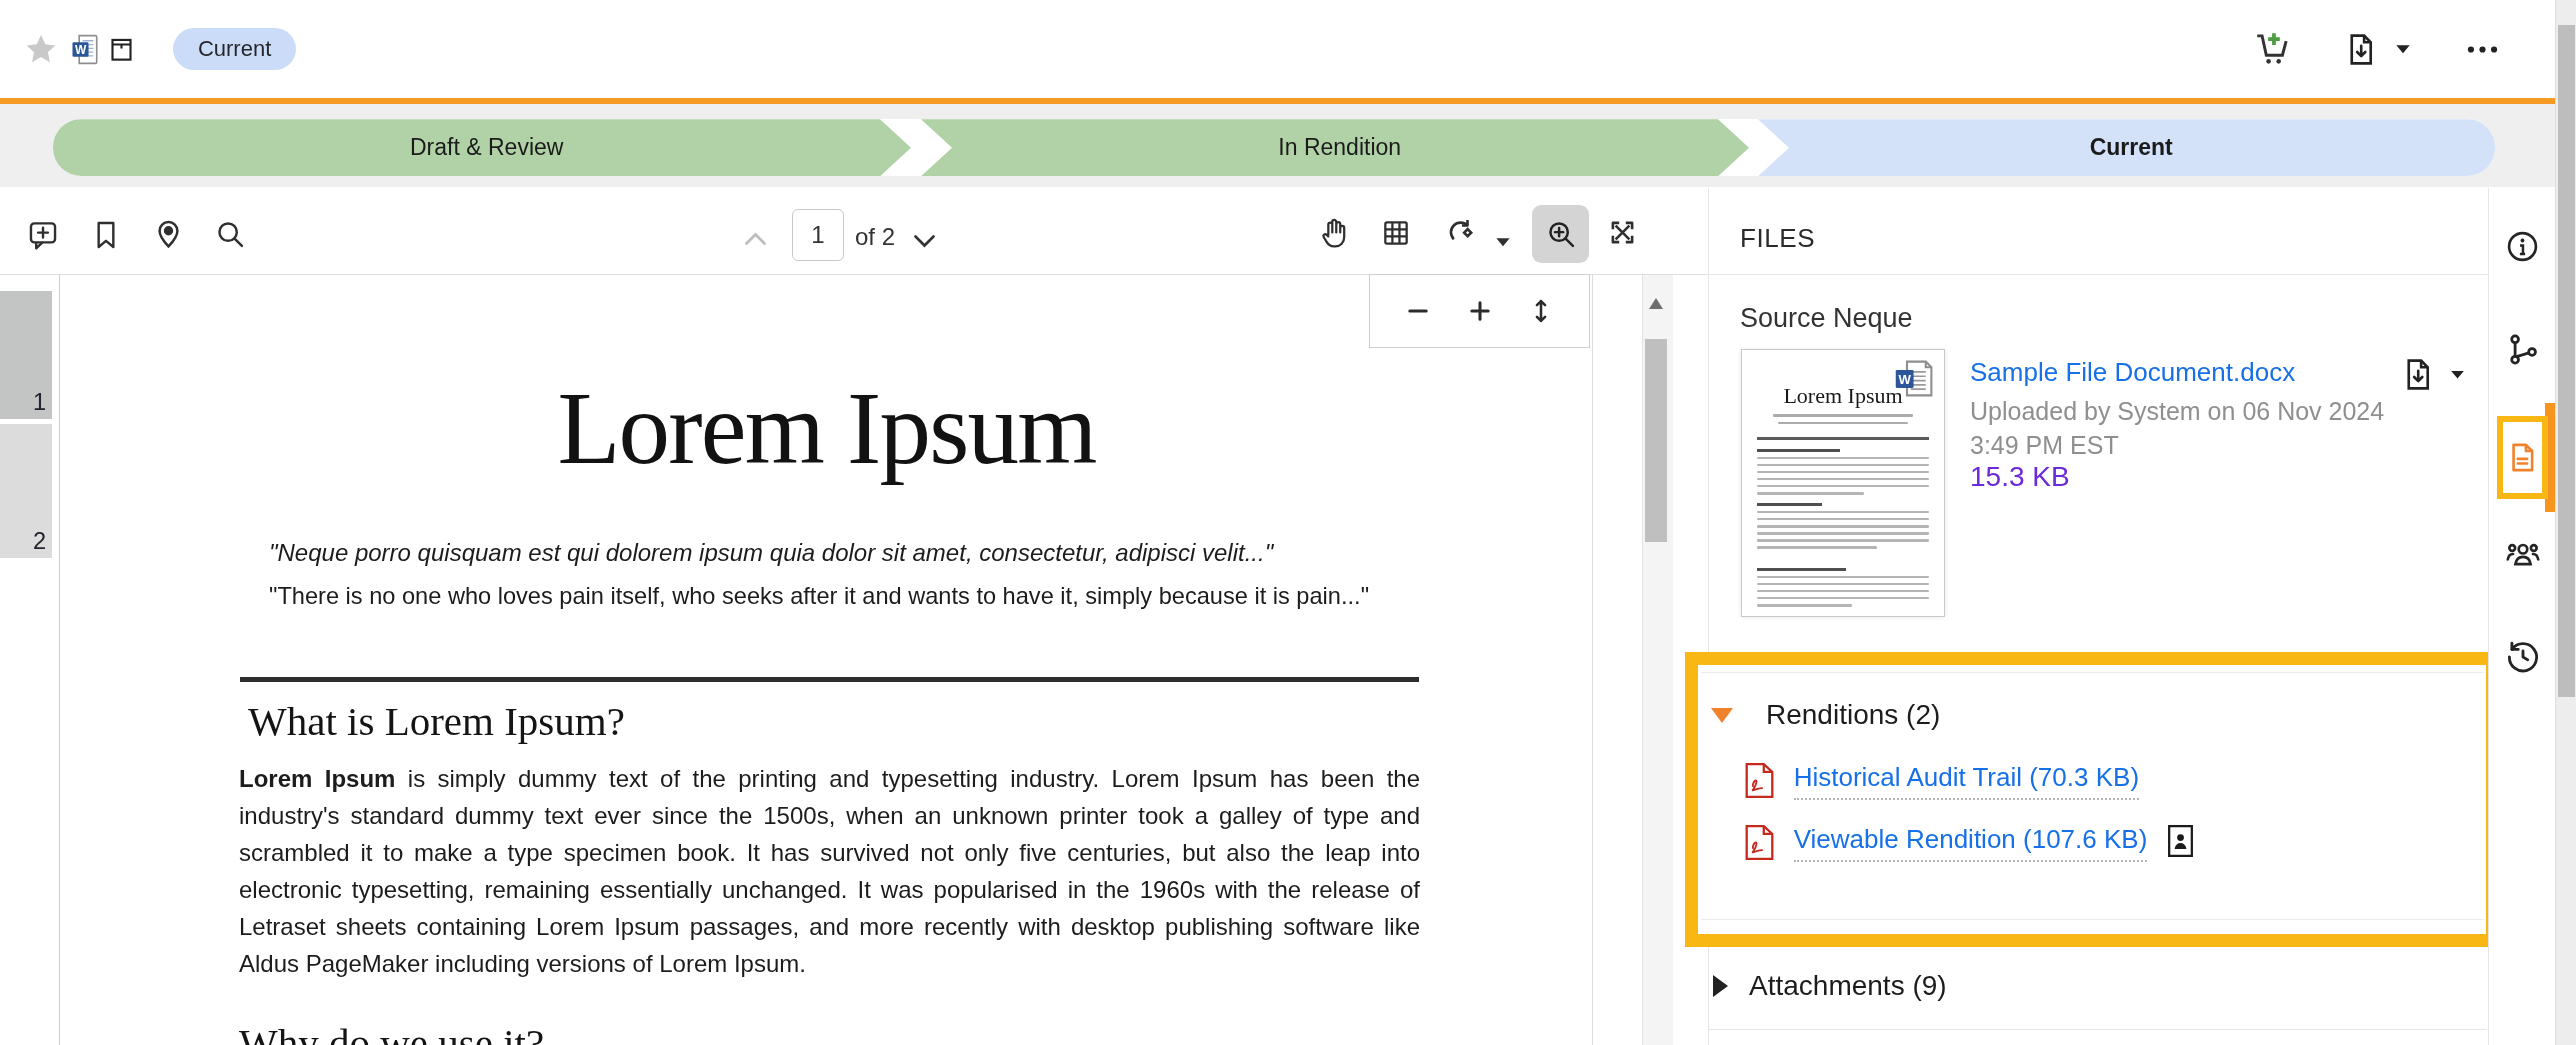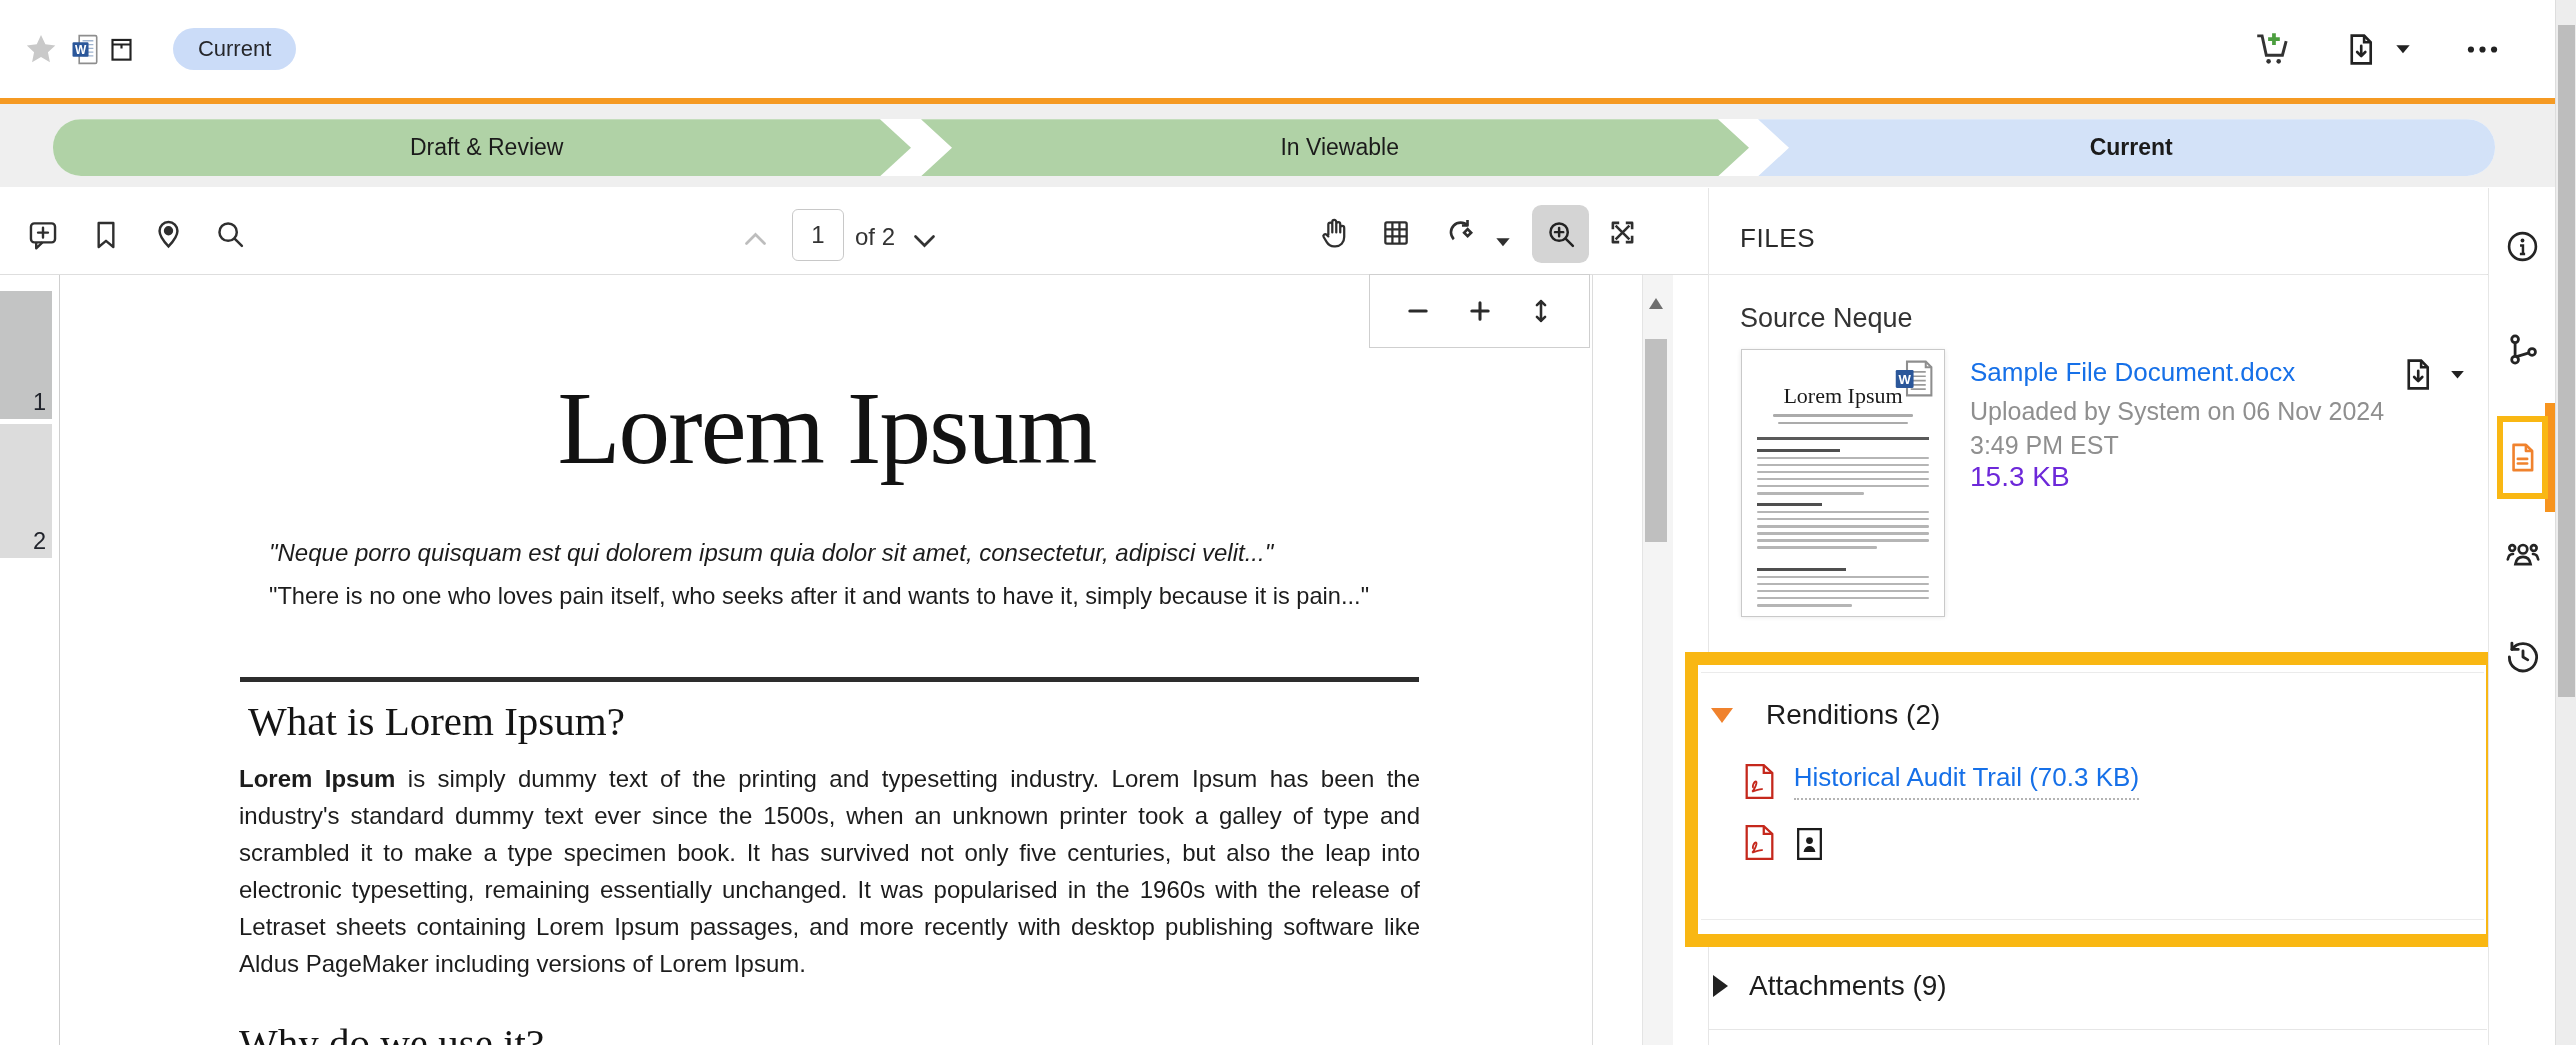--- a/index.html
+++ b/index.html
@@ -76,21 +76,21 @@
   .src-size{position:absolute;left:1970px;top:461px;font-size:28px;color:#6d28d9;}
   .src-dl{position:absolute;left:2400px;top:394px;display:flex;align-items:center;gap:13px;color:#222;}
 
   .rend-box{position:absolute;left:1685px;top:652px;width:814px;height:295px;border:13px solid #F9B713;background:#fff;box-sizing:border-box;}
   .rend-inner-divider-top{position:absolute;left:1701px;top:672px;width:783px;height:1.2px;background:#EBEBEB;}
   .rend-inner-divider-bot{position:absolute;left:1701px;top:919px;width:783px;height:1.2px;background:#EBEBEB;}
   .rend-header{position:absolute;left:1711px;top:699px;display:flex;align-items:center;gap:33px;}
   .tri-down{width:0;height:0;border-left:11.2px solid transparent;border-right:11.2px solid transparent;border-top:15.3px solid #F0822D;}
   .tri-right{width:0;height:0;border-top:11.2px solid transparent;border-bottom:11.2px solid transparent;border-left:15.3px solid #222;}
   .sec-label{font-size:28px;color:#1c1c1c;}
-  .rend-row{position:absolute;display:flex;align-items:flex-end;gap:17.7px;}
+  .rend-row{position:absolute;display:flex;align-items:flex-start;gap:17.7px;}
   .rend-row-1{left:1743px;top:762px;}
   .rend-row-2{left:1743px;top:824px;}
   .rend-link{font-size:26px;color:#1670E8;text-decoration:none;border-bottom:2.4px dotted #B3B3B3;padding-bottom:4.7px;}
   .attach-header{position:absolute;left:1713px;top:970px;display:flex;align-items:center;gap:21px;}
   .attach-divider{position:absolute;left:1709px;top:1029px;width:778px;height:1.2px;background:#E6E6E6;}
 
   
   .rail{position:absolute;left:2488px;top:188px;width:67px;height:858px;background:#fff;border-left:1.2px solid #E6E6E6;}
   .rail-ico{position:absolute;left:2503px;width:39px;height:39px;color:#242424;display:flex;align-items:center;justify-content:center;}
   .rail-sel-box{position:absolute;left:2497px;top:416px;width:51px;height:83px;border:6.5px solid #F9B713;background:#fff;box-sizing:border-box;display:flex;align-items:center;justify-content:center;color:#F0822D;}
@@ -162,21 +162,21 @@
 </header>
 
 <div class="orange-rule"></div>
 
 <div class="lifecycle">
   <div class="chev-track">
     <div class="stage stage-1">
       <span class="lbl">Draft &amp; Review</span>
     </div>
     <div class="stage stage-2">
-      <span class="lbl">In Viewable</span>
+      <span class="lbl">In Rendition</span>
     </div>
     <div class="stage stage-3">
       <span class="lbl">Current</span>
     </div>
   </div>
 </div>
 
 <span class="tool" style="left:26px;top:218px;">
   <svg width="34" height="34" viewBox="0 0 24 24" fill="none" stroke="#2f2f2f" stroke-width="1.7" stroke-linejoin="round">
     <rect x="3.5" y="3.8" width="17" height="13.4" rx="2.4"></rect>
@@ -374,20 +374,21 @@
 </div>
 
 <div class="rend-row rend-row-2">
   <span>
     <svg width="33" height="37" viewBox="0 0 22 26" fill="none" stroke="#C5281C" stroke-width="1.6">
       <path d="M2 1.5h12L20 7v17.5H2z" fill="#fff"></path>
         <path d="M14 1.5V7h6"></path>
       <path d="M6.8 17.4c-1.4-.6.7-5 1.8-4.4s-1.2 5.6-2.7 7.2c0 0 4.8-2.1 7.4-1.8" stroke-width="1.3"></path>
     </svg>
   </span>
+  <a class="rend-link" href="#">Viewable Rendition (107.6 KB)</a>
   <span>
     <svg width="31" height="34" viewBox="0 0 20 24" fill="none" stroke="#1b1b1b" stroke-width="1.6">
       <rect x="2" y="1.5" width="16" height="21"></rect>
       <circle cx="10" cy="9.6" r="2.4" fill="#1b1b1b" stroke="none"></circle>
       <path d="M5.8 17.6c.5-2.8 2.2-4.2 4.2-4.2s3.7 1.4 4.2 4.2z" fill="#1b1b1b" stroke="none"></path>
     </svg>
   </span>
 </div>
 <div class="rend-inner-divider-bot"></div>
 

